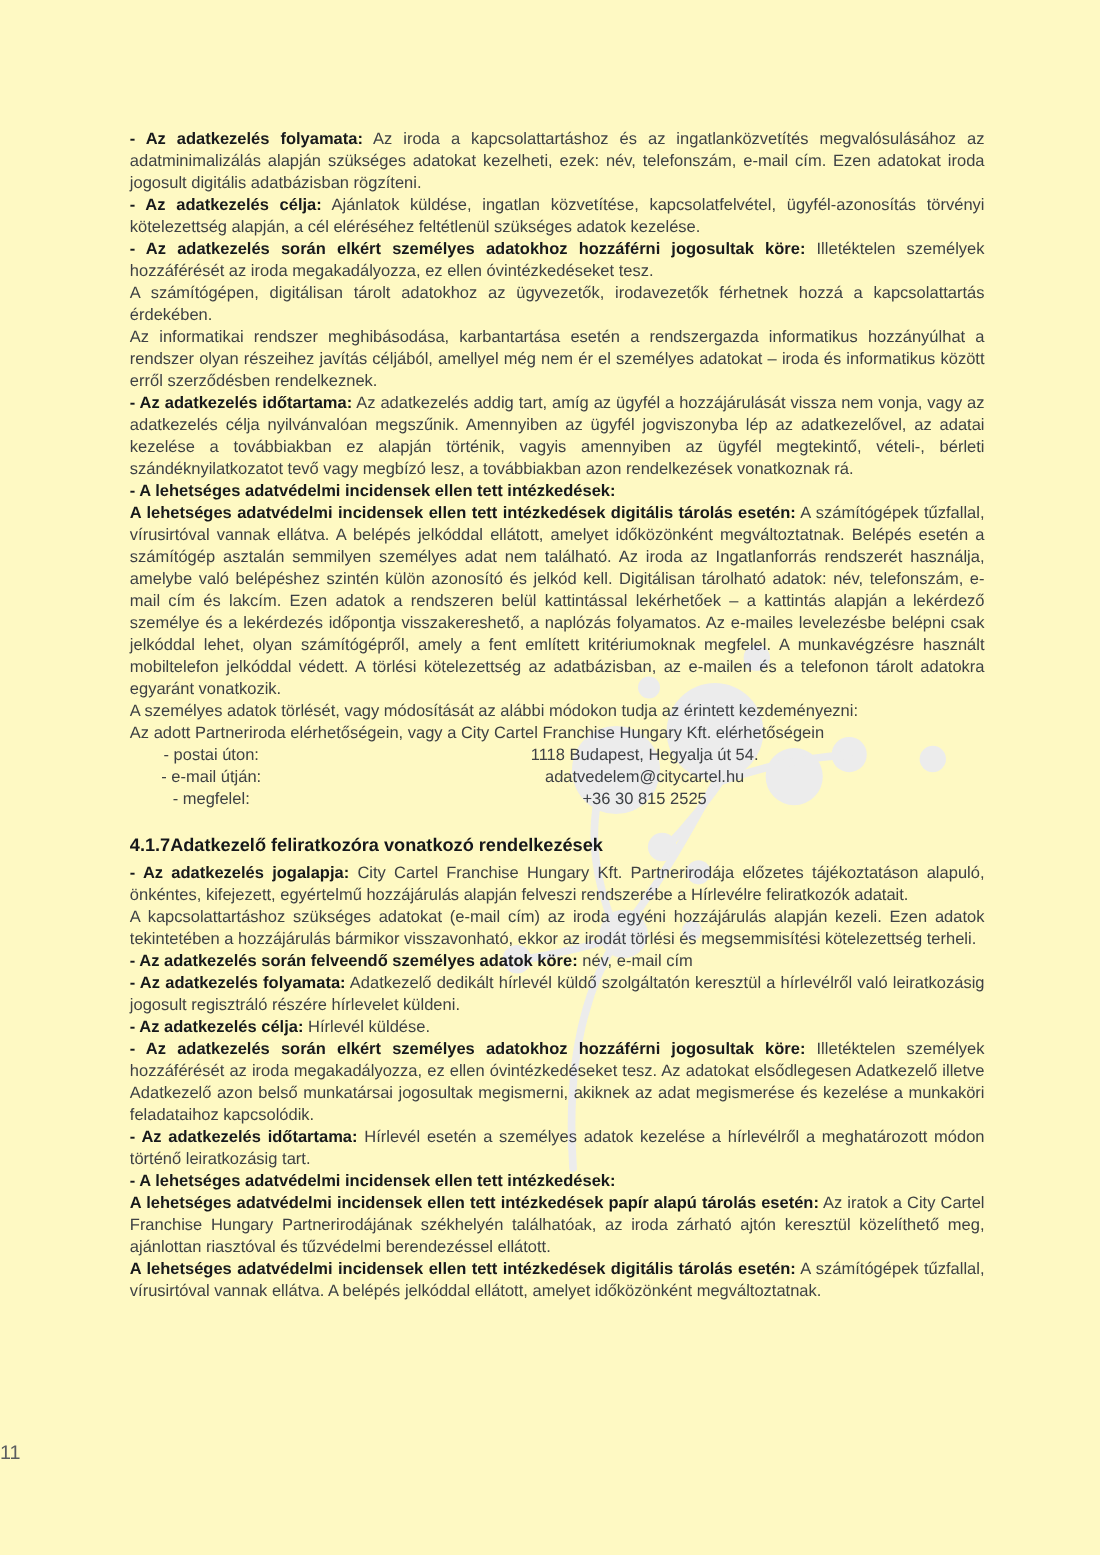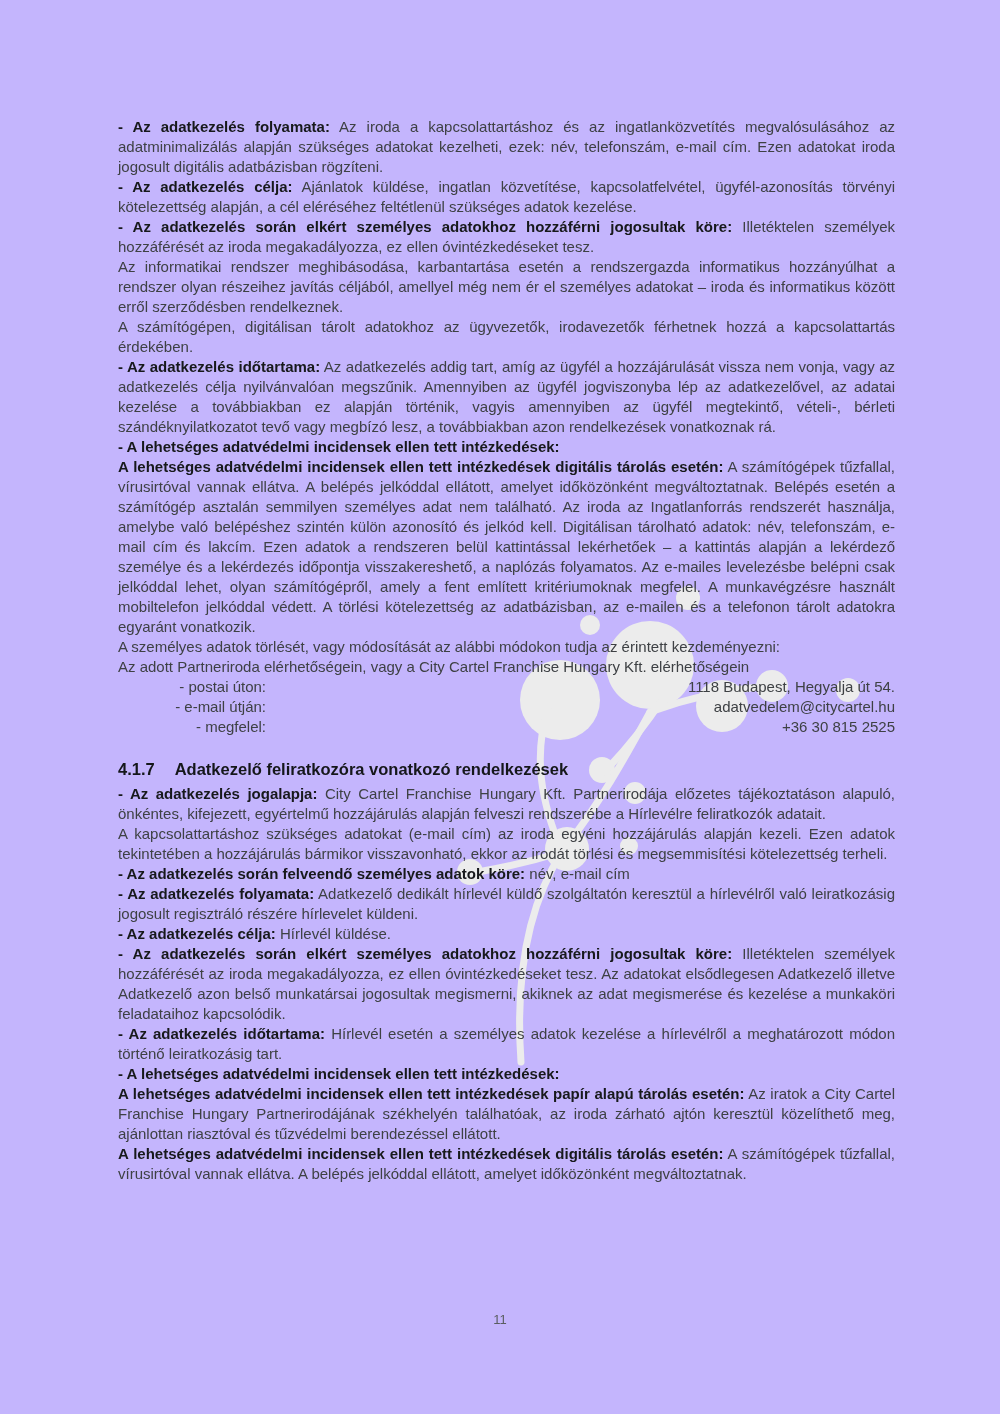--- a/index.html
+++ b/index.html
@@ -1,20 +1,20 @@
 <!DOCTYPE html>
 <html lang="hu"><head>
 <meta charset="utf-8">
 <style>
   html, body { margin: 0; padding: 0; background: #ffffff; }
   .page {
     position: relative;
     width: 1000px;
     height: 1414px;
-    background: #c4b5fd;
+    background: #fef9c3;
     overflow: hidden;
     font-family: "Liberation Sans", "DejaVu Sans", sans-serif;
   }
   .watermark {
     position: absolute;
     left: 0; top: 0;
     width: 1000px; height: 1414px;
     color: #ececec;
     pointer-events: none;
     z-index: 0;
@@ -28,40 +28,39 @@
     font-size: 15px;
     line-height: 20px;
     color: #3e4144;
     text-align: justify;
   }
   .content p { margin: 0; }
   .content .lead {
     font-weight: bold;
     color: #17191b;
   }
-  .contact-row { display: flex; text-align: right; }
+  .contact-row { display: flex; text-align: center; }
   .contact-label { flex: 0 0 148px; }
   .contact-value { flex: 1 1 auto; margin-left: 11px; }
   h2.section-heading {
     display: flex;
     margin: 22px 0 5px 0;
     font-size: 16.5px;
     line-height: 20px;
     font-weight: bold;
     color: #15171a;
     text-align: left;
   }
-  h2.section-heading .section-number { margin-right: 20px; }
+  h2.section-heading .section-number { }
   .page-number {
     position: absolute;
     top: 1312px;
     left: 0;
     width: 100%;
-    text-align: center;
-    font-size: 13px;
+    font-size: 18px;
     line-height: 16px;
     color: #5a5d60;
     z-index: 1;
   }
 </style>
 </head>
 <body>
 
 <div class="page">
 
@@ -87,22 +86,22 @@
       <path d="M650 712 C700 694 742 688 772 686"></path>
       <path d="M604 772 C628 748 646 724 662 700"></path>
       <path d="M562 852 C530 862 500 868 483 871"></path>
     </g>
   </svg>
 
   <main class="content" id="doc-content">
       <p><span class="lead">- Az adatkezelés folyamata:</span><span> Az iroda a kapcsolattartáshoz és az ingatlanközvetítés megvalósulásához az adatminimalizálás alapján szükséges adatokat kezelheti, ezek: név, telefonszám, e-mail cím. Ezen adatokat iroda jogosult digitális adatbázisban rögzíteni.</span></p>
       <p><span class="lead">- Az adatkezelés célja:</span><span> Ajánlatok küldése, ingatlan közvetítése, kapcsolatfelvétel, ügyfél-azonosítás törvényi kötelezettség alapján, a cél eléréséhez feltétlenül szükséges adatok kezelése.</span></p>
       <p><span class="lead">- Az adatkezelés során elkért személyes adatokhoz hozzáférni jogosultak köre:</span><span> Illetéktelen személyek hozzáférését az iroda megakadályozza, ez ellen óvintézkedéseket tesz.</span></p>
+      <p><span>A számítógépen, digitálisan tárolt adatokhoz az ügyvezetők, irodavezetők férhetnek hozzá a kapcsolattartás érdekében.</span></p>
       <p><span>Az informatikai rendszer meghibásodása, karbantartása esetén a rendszergazda informatikus hozzányúlhat a rendszer olyan részeihez javítás céljából, amellyel még nem ér el személyes adatokat – iroda és informatikus között erről szerződésben rendelkeznek.</span></p>
-      <p><span>A számítógépen, digitálisan tárolt adatokhoz az ügyvezetők, irodavezetők férhetnek hozzá a kapcsolattartás érdekében.</span></p>
       <p><span class="lead">- Az adatkezelés időtartama:</span><span> Az adatkezelés addig tart, amíg az ügyfél a hozzájárulását vissza nem vonja, vagy az adatkezelés célja nyilvánvalóan megszűnik. Amennyiben az ügyfél jogviszonyba lép az adatkezelővel, az adatai kezelése a továbbiakban ez alapján történik, vagyis amennyiben az ügyfél megtekintő, vételi-, bérleti szándéknyilatkozatot tevő vagy megbízó lesz, a továbbiakban azon rendelkezések vonatkoznak rá.</span></p>
       <p><span class="lead">- A lehetséges adatvédelmi incidensek ellen tett intézkedések:</span></p>
       <p><span class="lead">A lehetséges adatvédelmi incidensek ellen tett intézkedések digitális tárolás esetén:</span><span> A számítógépek tűzfallal, vírusirtóval vannak ellátva. A belépés jelkóddal ellátott, amelyet időközönként megváltoztatnak. Belépés esetén a számítógép asztalán semmilyen személyes adat nem található. Az iroda az Ingatlanforrás rendszerét használja, amelybe való belépéshez szintén külön azonosító és jelkód kell. Digitálisan tárolható adatok: név, telefonszám, e-mail cím és lakcím. Ezen adatok a rendszeren belül kattintással lekérhetőek – a kattintás alapján a lekérdező személye és a lekérdezés időpontja visszakereshető, a naplózás folyamatos. Az e-mailes levelezésbe belépni csak jelkóddal lehet, olyan számítógépről, amely a fent említett kritériumoknak megfelel. A munkavégzésre használt mobiltelefon jelkóddal védett. A törlési kötelezettség az adatbázisban, az e-mailen és a telefonon tárolt adatokra egyaránt vonatkozik.</span></p>
       <p><span>A személyes adatok törlését, vagy módosítását az alábbi módokon tudja az érintett kezdeményezni:</span></p>
       <p><span>Az adott Partneriroda elérhetőségein, vagy a City Cartel Franchise Hungary Kft. elérhetőségein</span></p>
       <div class="contact-row">
         <span class="contact-label">- postai úton:</span>
         <span class="contact-value">1118 Budapest, Hegyalja út 54.</span>
       </div>
       <div class="contact-row">

